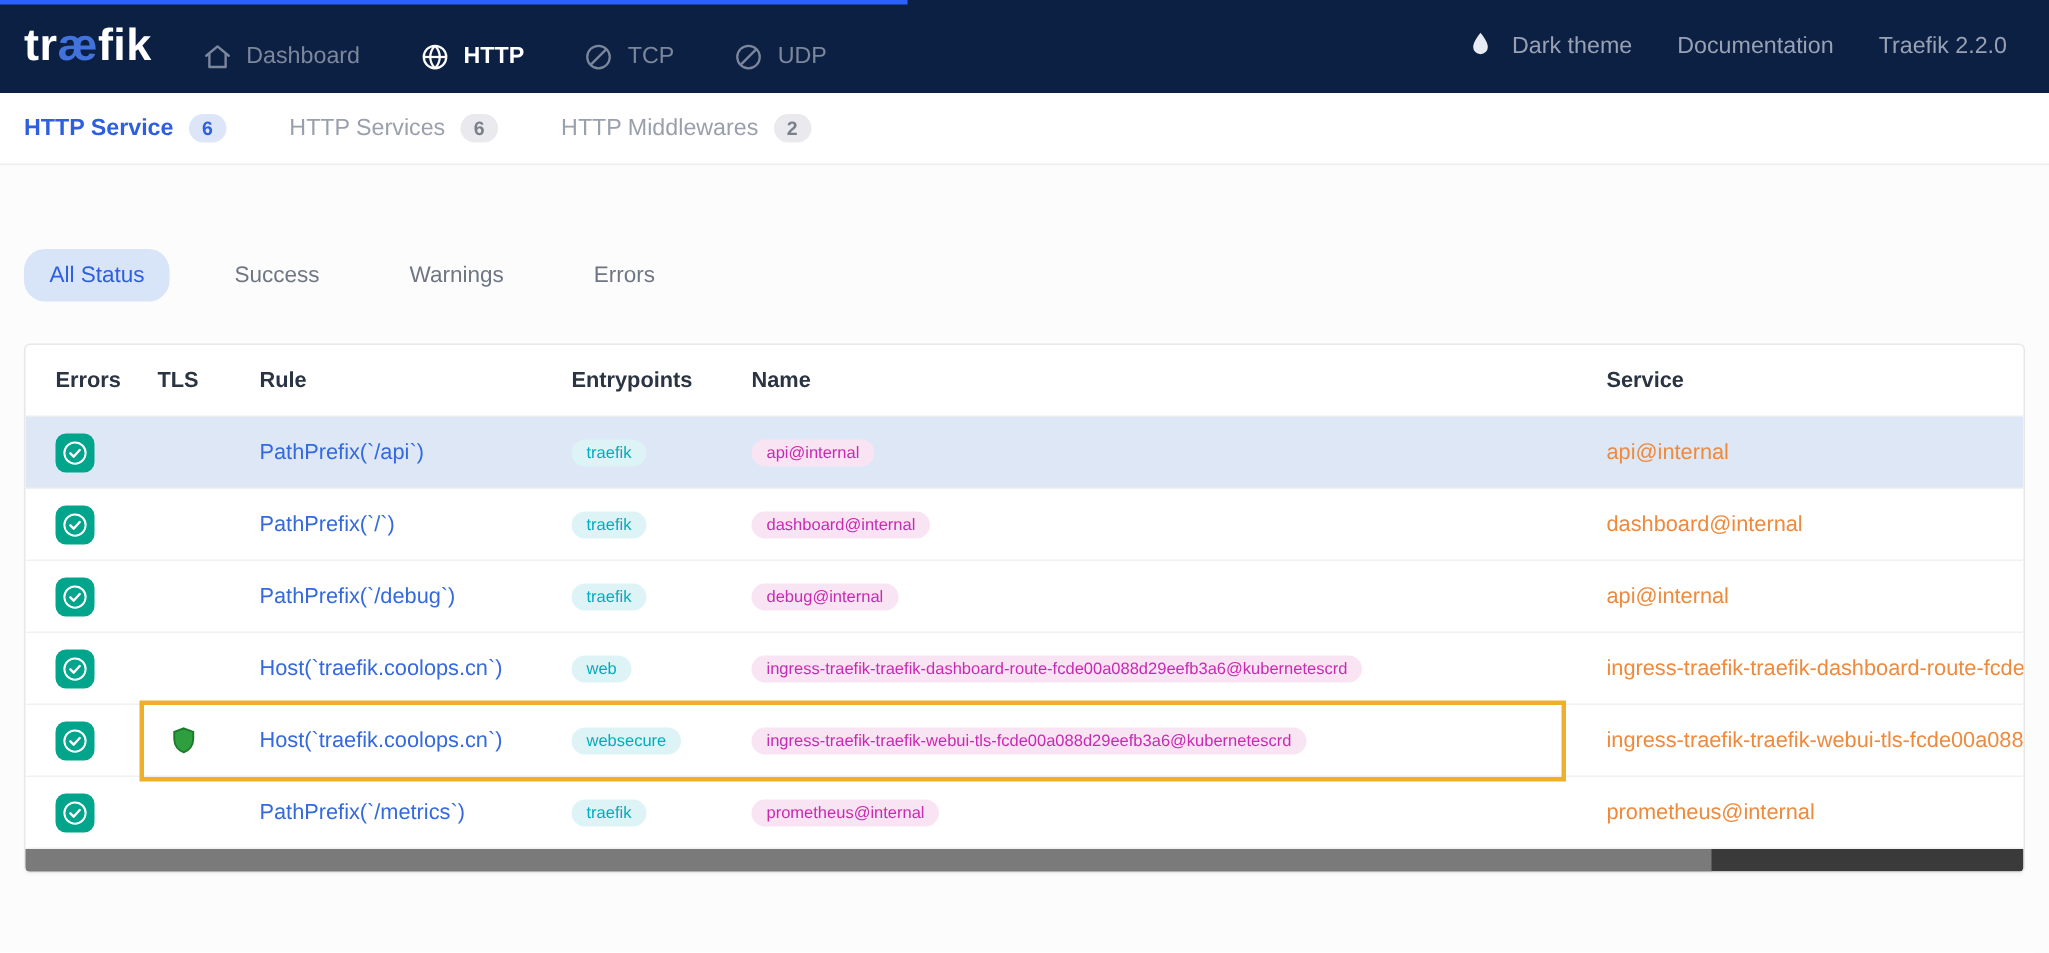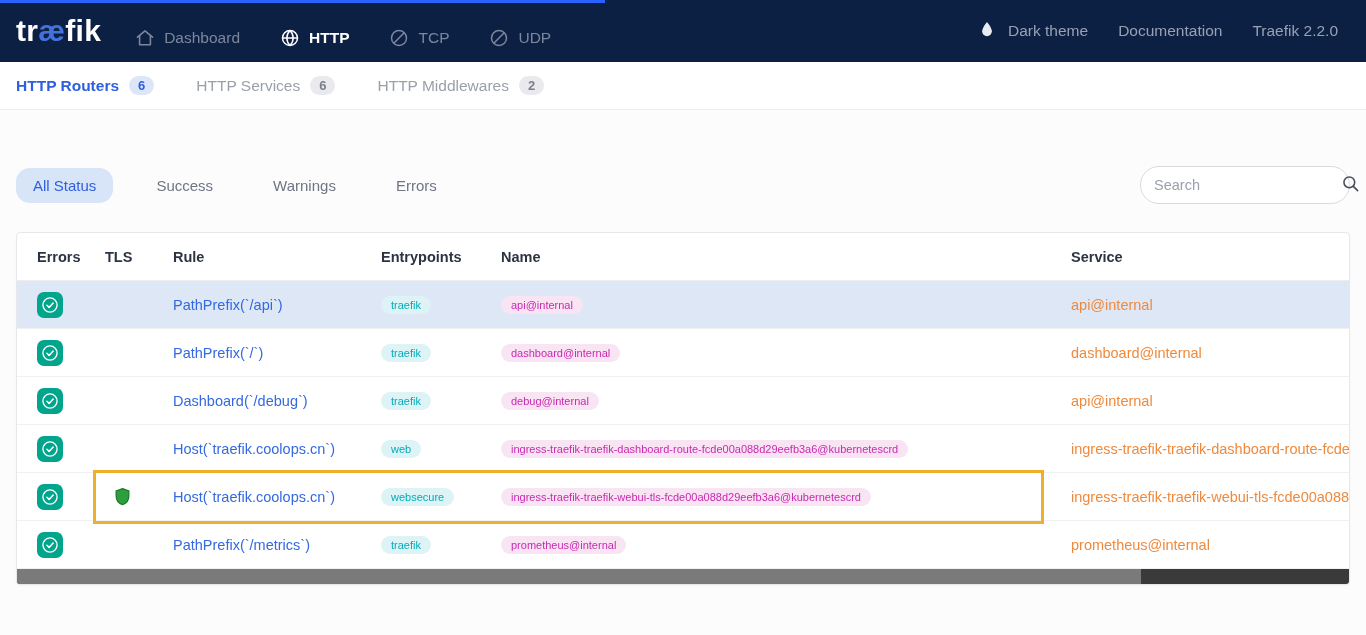--- a/index.html
+++ b/index.html
@@ -132,49 +132,40 @@
       </span>
       <span>Dark theme</span>
     </div>
     <span>Documentation</span>
     <span>Traefik 2.2.0</span>
   </div>
 </header>
 
 <div class="tabbar">
   <div class="tab active">
-    <span>HTTP Routers</span>
+    <span>HTTP Service</span>
     <span class="badge">6</span>
   </div>
   <div class="tab">
     <span>HTTP Services</span>
     <span class="badge">6</span>
   </div>
   <div class="tab">
     <span>HTTP Middlewares</span>
     <span class="badge">2</span>
   </div>
 </div>
 
 <main class="content">
   <div class="toolbar">
     <div class="filters">
       <div class="pill-filter active">All Status</div>
       <div class="pill-filter">Success</div>
       <div class="pill-filter">Warnings</div>
       <div class="pill-filter">Errors</div>
-    </div>
-    <div class="search-box">
-      <input type="text" placeholder="Search" style="">
-      <span>
-        <svg width="19" height="19" viewBox="0 0 24 24" fill="none" stroke="#4a4f57" stroke-width="2" stroke-linecap="round">
-            <circle cx="10.5" cy="10.5" r="6.8"></circle>
-            <path d="M15.6 15.6 L21 21"></path>
-          </svg>
-      </span>
     </div>
   </div>
 
   <div class="table-card">
     <div class="grid-row thead">
       <div class="cell">Errors</div>
       <div class="cell">TLS</div>
       <div class="cell">Rule</div>
       <div class="cell">Entrypoints</div>
       <div class="cell">Name</div>
@@ -250,21 +241,21 @@
       </span>
     </div>
     <div class="cell">
       <span class="tls-ic" style="visibility: hidden;">
         <svg width="19" height="21" viewBox="0 0 24 24">
                 <path d="M12 2 L20 5 V11 C20 16.6 16.6 20.7 12 22.2 C7.4 20.7 4 16.6 4 11 V5 Z" fill="#2e9e3f" stroke="#1a7a28" stroke-width="1.6"></path>
               </svg>
       </span>
     </div>
     <div class="cell">
-            <span class="rule">Dashboard(`/debug`)</span>
+            <span class="rule">PathPrefix(`/debug`)</span>
           </div>
     <div class="cell">
             <span class="pill entry">traefik</span>
           </div>
     <div class="cell">
             <span class="pill name">debug@internal</span>
           </div>
     <div class="cell">
             <span class="service">api@internal</span>
           </div>

